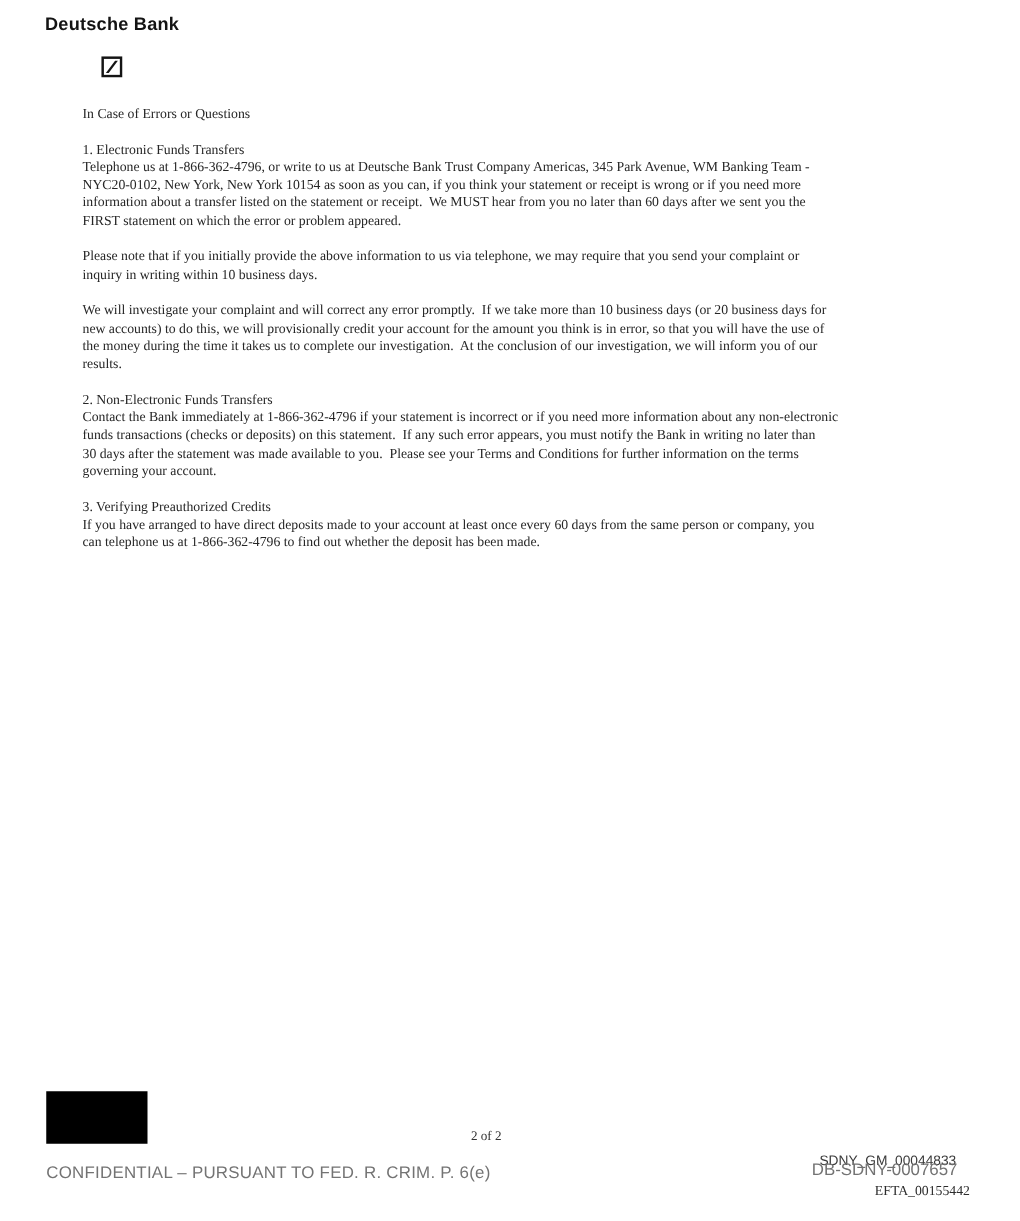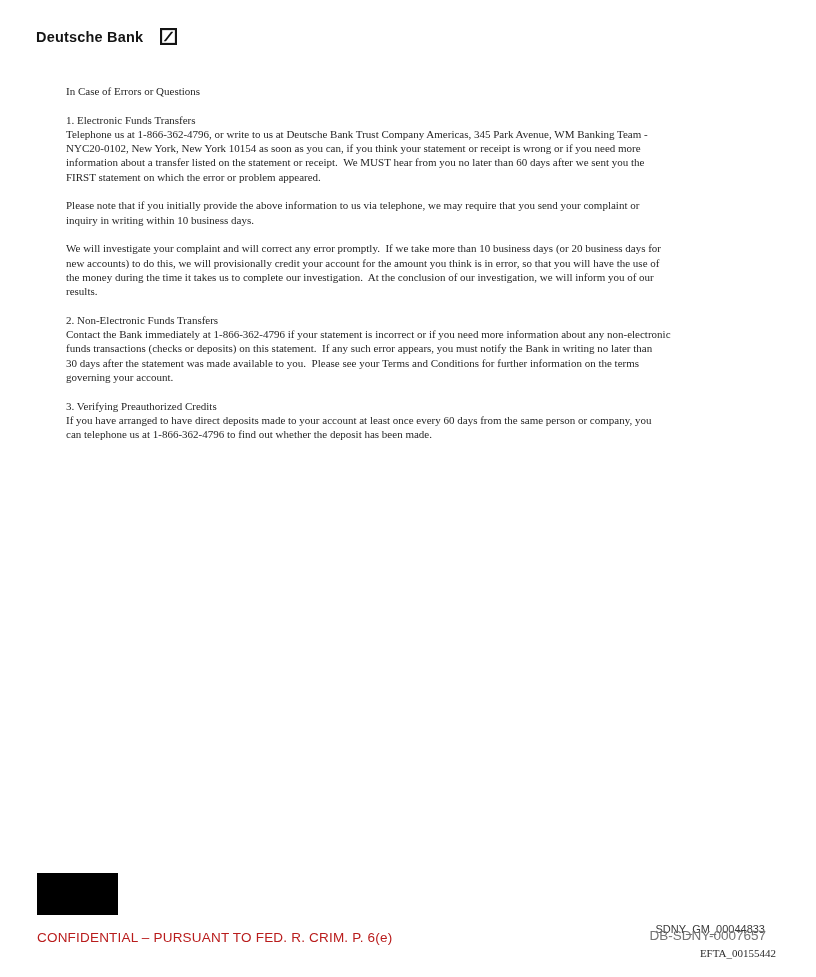--- a/index.html
+++ b/index.html
@@ -14,24 +14,25 @@
     background: #ffffff;
     overflow: hidden;
     font-family: "Liberation Serif", serif;
     color: #222222;
   }
 
   
   .brand {
     position: absolute;
     left: 36px;
-    top: 28px;
+    top: 12px;
     display: flex;
     align-items: center;
     gap: 17px;
+    flex-direction: column;
   }
   .wordmark {
     font-family: "Liberation Sans", sans-serif;
     font-weight: 700;
     font-size: 14.5px;
     color: #141414;
     letter-spacing: 0.2px;
     white-space: nowrap;
   }
   .db-logo {
@@ -86,21 +87,21 @@
     font-size: 11px;
     color: #3a3a3a;
     margin-top: 30px;
   }
   .confidential {
     position: absolute;
     left: 37px;
     top: 930px;
     font-family: "Liberation Sans", sans-serif;
     font-size: 13.5px;
-    color: #b91c1c;
+    color: #737373;
     letter-spacing: 0.2px;
     white-space: nowrap;
   }
   .bates-mid {
     position: absolute;
     right: 50px;
     top: 928px;
     font-family: "Liberation Sans", sans-serif;
     font-size: 13.5px;
     color: #737373;
@@ -147,20 +148,21 @@
 funds transactions (checks or deposits) on this statement.  If any such error appears, you must notify the Bank in writing no later than
 30 days after the statement was made available to you.  Please see your Terms and Conditions for further information on the terms
 governing your account.</p>
     <p>3. Verifying Preauthorized Credits
 If you have arranged to have direct deposits made to your account at least once every 60 days from the same person or company, you
 can telephone us at 1-866-362-4796 to find out whether the deposit has been made.</p>
   </div>
 
   <div class="redaction"></div>
 
+  <div class="pagenum">2 of 2</div>
 
   <div class="bates-top">SDNY_GM_00044833</div>
 
   <div class="confidential">CONFIDENTIAL – PURSUANT TO FED. R. CRIM. P. 6(e)</div>
 
   <div class="bates-mid">DB-SDNY-0007657</div>
 
   <div class="bates-bottom">EFTA_00155442</div>
 
 </div>

